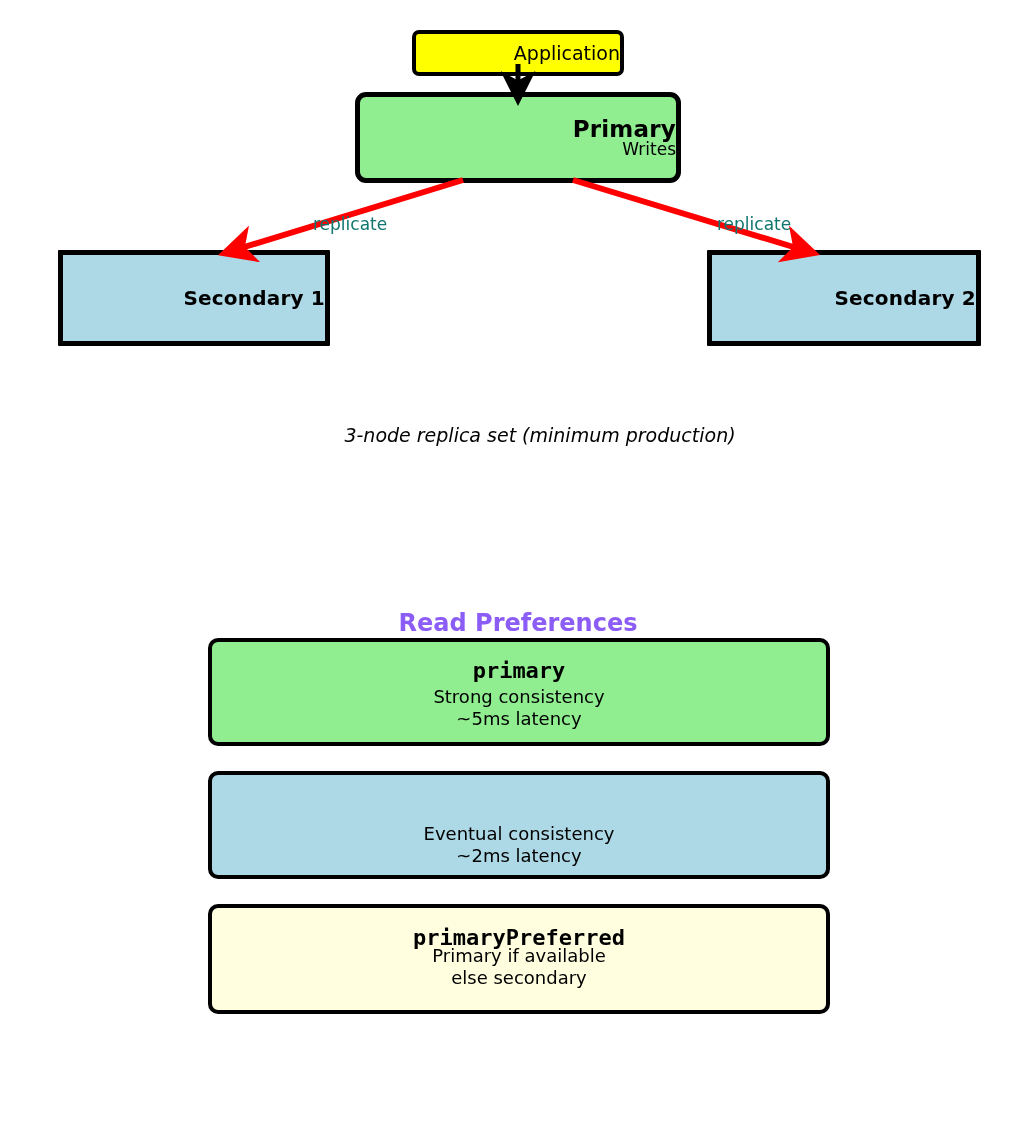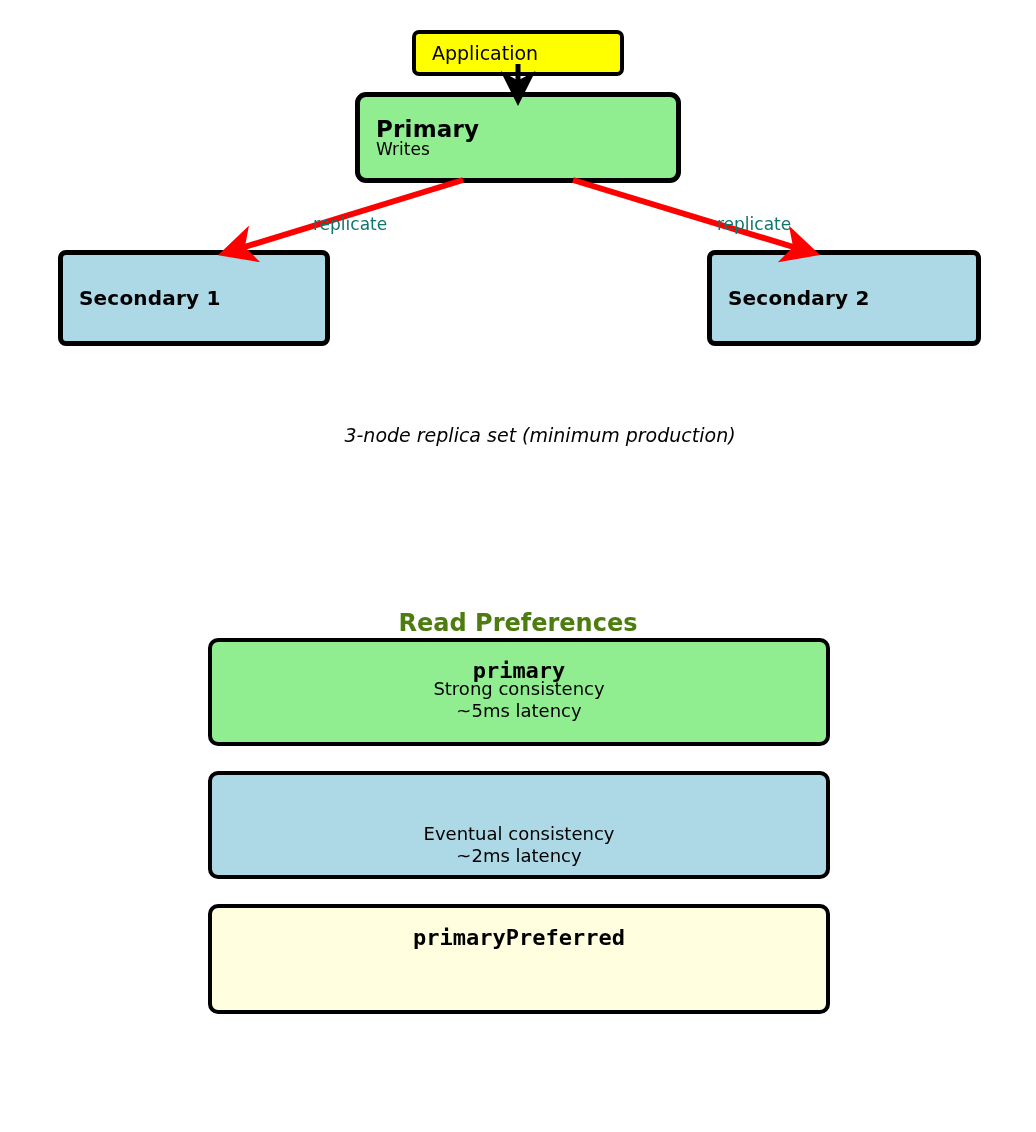--- a/index.html
+++ b/index.html
@@ -24,21 +24,21 @@
   }
 
   
   .node {
     position: absolute;
     box-sizing: border-box;
     border: 4px solid #000000;
     border-radius: 9px;
     display: flex;
     flex-direction: column;
-    align-items: flex-start;
+    align-items: flex-end;
     justify-content: center;
     text-align: center;
     color: #000000;
     line-height: 1.0;
     padding-left: 16px;
   }
 
   
   .app-box {
     left: 412px;
@@ -72,21 +72,21 @@
     font-size: 17px;
     font-weight: 400;
   }
 
   .secondary-box {
     top: 250px;
     width: 272px;
     height: 96px;
     background: #add8e6;
     border-width: 5px;
-    border-radius: 8px;
+    border-radius: 1px;
   }
   .secondary-1 { left: 58px; }
   .secondary-2 { left: 707px; width: 274px; }
   .secondary-box .title {
     font-size: 20px;
     font-weight: 700;
     letter-spacing: 0.2px;
   }
 
   
@@ -104,21 +104,21 @@
 
   
   .section-title {
     position: absolute;
     left: 0;
     top: 609px;
     width: 1036px;
     text-align: center;
     font-size: 24px;
     font-weight: 700;
-    color: #4d7c0f;
+    color: #8b5cf6;
   }
 
   .pref-box {
     left: 208px;
     width: 622px;
     border-width: 4px;
     border-radius: 10px;
     justify-content: flex-start;
   }
   .pref-0 { top: 638px; height: 108px; background: #90ee90; }
@@ -142,21 +142,21 @@
   .pref-desc {
     position: absolute;
     left: 0;
     width: 100%;
     text-align: center;
     font-size: 18px;
     font-weight: 400;
     color: #000000;
     line-height: 22px;
   }
-  .pref-0 .pref-desc { top: 36px; }
+  .pref-0 .pref-desc { top: 44px; }
   .pref-1 .pref-desc { top: 48px; }
   .pref-2 .pref-desc { top: 37px; }
 
   
   .arrows {
     position: absolute;
     left: 0;
     top: 0;
     width: 1036px;
     height: 1132px;
@@ -228,15 +228,19 @@
 
   <div class="node pref-box pref-1">
     <div class="pref-desc">
       <div>Eventual consistency</div>
       <div>~2ms latency</div>
     </div>
   </div>
 
   <div class="node pref-box pref-2">
     <div class="pref-name">primaryPreferred</div>
+    <div class="pref-desc">
+      <div>Primary if available</div>
+      <div>else secondary</div>
+    </div>
   </div>
 
 </div>
 
 </body></html>

